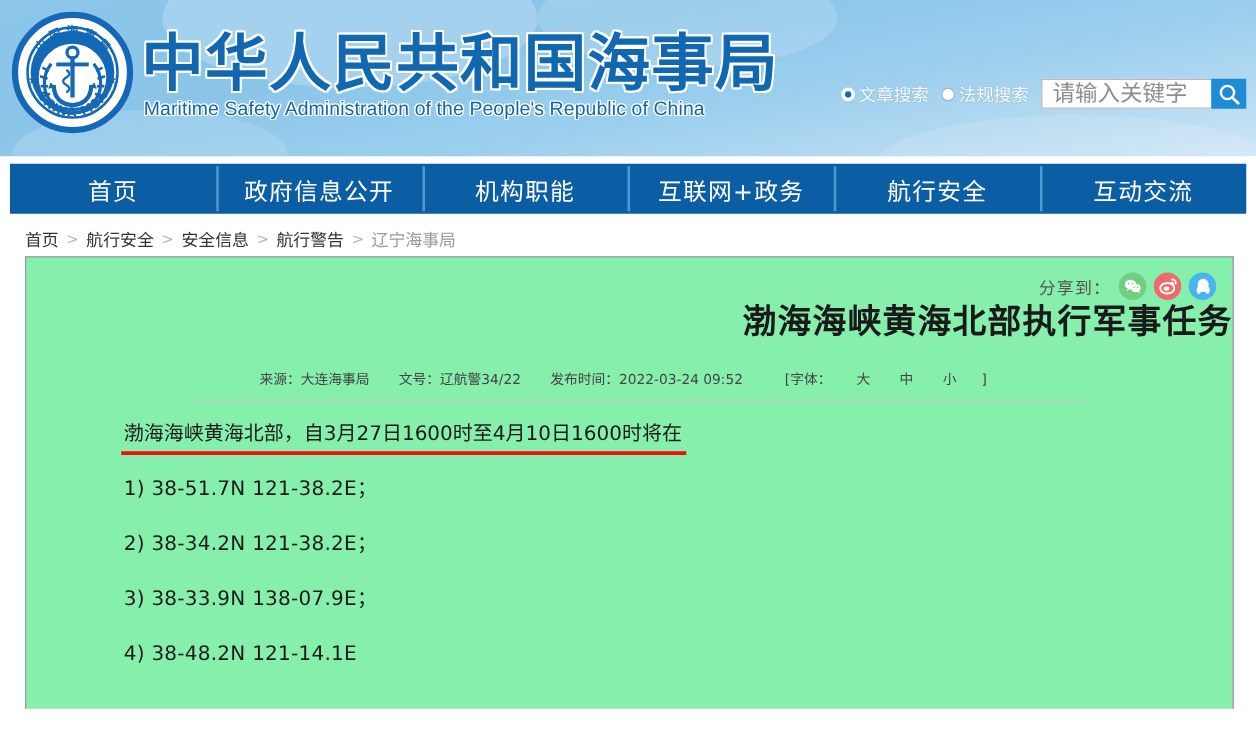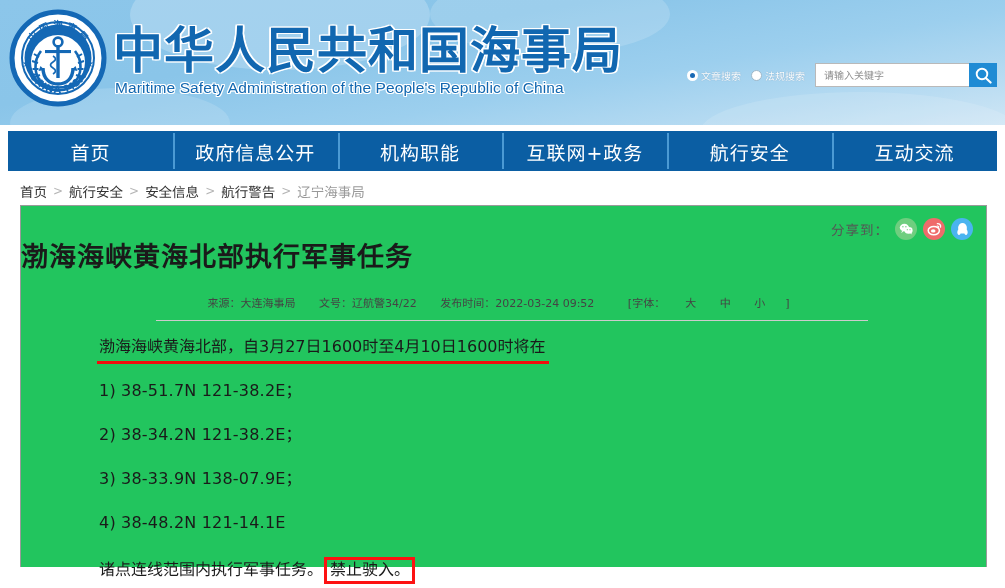--- a/index.html
+++ b/index.html
@@ -131,31 +131,31 @@
   .radio-dot.on::after {
     content: "";
     position: absolute;
     left: 1px; top: 1px;
     width: 5px; height: 5px;
     border-radius: 50%;
     background: #1769b5;
   }
   .radio-label {
     font-family: Liberation Mono, monospace;
-    font-size: 10px;
+    font-size: 14px;
     color: #ffffff;
     text-shadow: 0 0 1px rgba(0,60,110,.4);
   }
   .search-input {
-    width: 154px; height: 24px;
+    width: 136px; height: 24px;
     border: 1px solid #b9b9b9;
     border-right: none;
     background: #ffffff;
     font-family: "DejaVu Sans", sans-serif;
-    font-size: 10px;
+    font-size: 18px;
     color: #333;
     padding: 0 8px;
     outline: none;
     text-align: left;
   }
   .search-input::placeholder { color: #8e8e8e; }
   .search-btn {
     width: 28px; height: 24px;
     background: #1f8bd4;
     border: none;
@@ -210,21 +210,21 @@
   .crumb-sep { color: #b5b5b5; font-size: 12px; }
   .crumb-current { color: #999999; white-space: nowrap; }
 
   
   .card {
     position: absolute;
     left: 20px; top: 205px;
     width: 967px; height: 362px;
     border: 1px solid #9a9a9a;
     border-bottom: none;
-    background: #22c55e;
+    background: #86efac;
   }
   .share {
     position: absolute;
     right: 13px; top: 12px;
     display: flex;
     align-items: center;
     gap: 6px;
   }
   .share-label {
     font-family: "DejaVu Sans", sans-serif;
@@ -241,21 +241,21 @@
     justify-content: center;
     cursor: pointer;
   }
   .sh-wechat { background: #6fce7f; }
   .sh-weibo  { background: #ef6b6b; }
   .sh-qq     { background: #4ab4f0; }
 
   .art-title {
     position: absolute;
     left: 0; right: 0; top: 29px;
-    text-align: left;
+    text-align: right;
     font-family: "DejaVu Sans", sans-serif;
     font-size: 27px;
     font-weight: bold;
     color: #1a1a1a;
     letter-spacing: 1px;
   }
   .art-meta {
     position: absolute;
     left: 0; right: 0; top: 88px;
     text-align: center;
@@ -442,17 +442,16 @@
     </div>
 
     <div class="meta-rule"></div>
 
     <div class="art-body">
       <div class="para redline"><span class="inner">渤海海峡黄海北部，自3月27日1600时至4月10日1600时将在</span></div>
       <div class="para coord"><span class="inner">1) 38-51.7N    121-38.2E；</span></div>
       <div class="para coord"><span class="inner">2) 38-34.2N    121-38.2E；</span></div>
       <div class="para coord"><span class="inner">3) 38-33.9N    138-07.9E；</span></div>
       <div class="para coord"><span class="inner">4) 38-48.2N    121-14.1E</span></div>
-      <div class="para"><span>诸点连线范围内执行军事任务。</span><span class="redbox">禁止驶入。</span></div>
     </div>
 
   </div>
 </div>
 
 </body></html>

